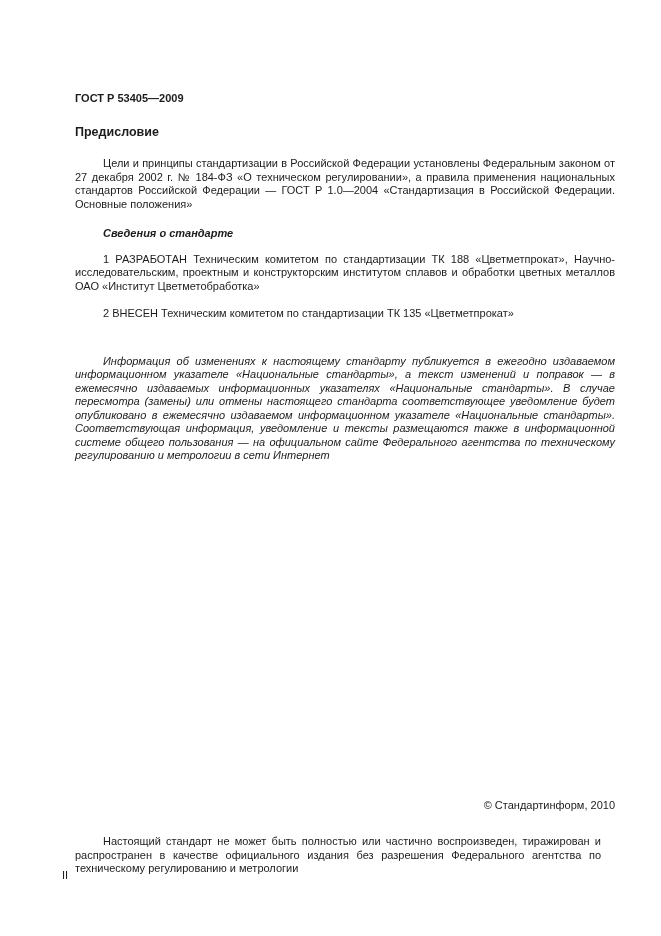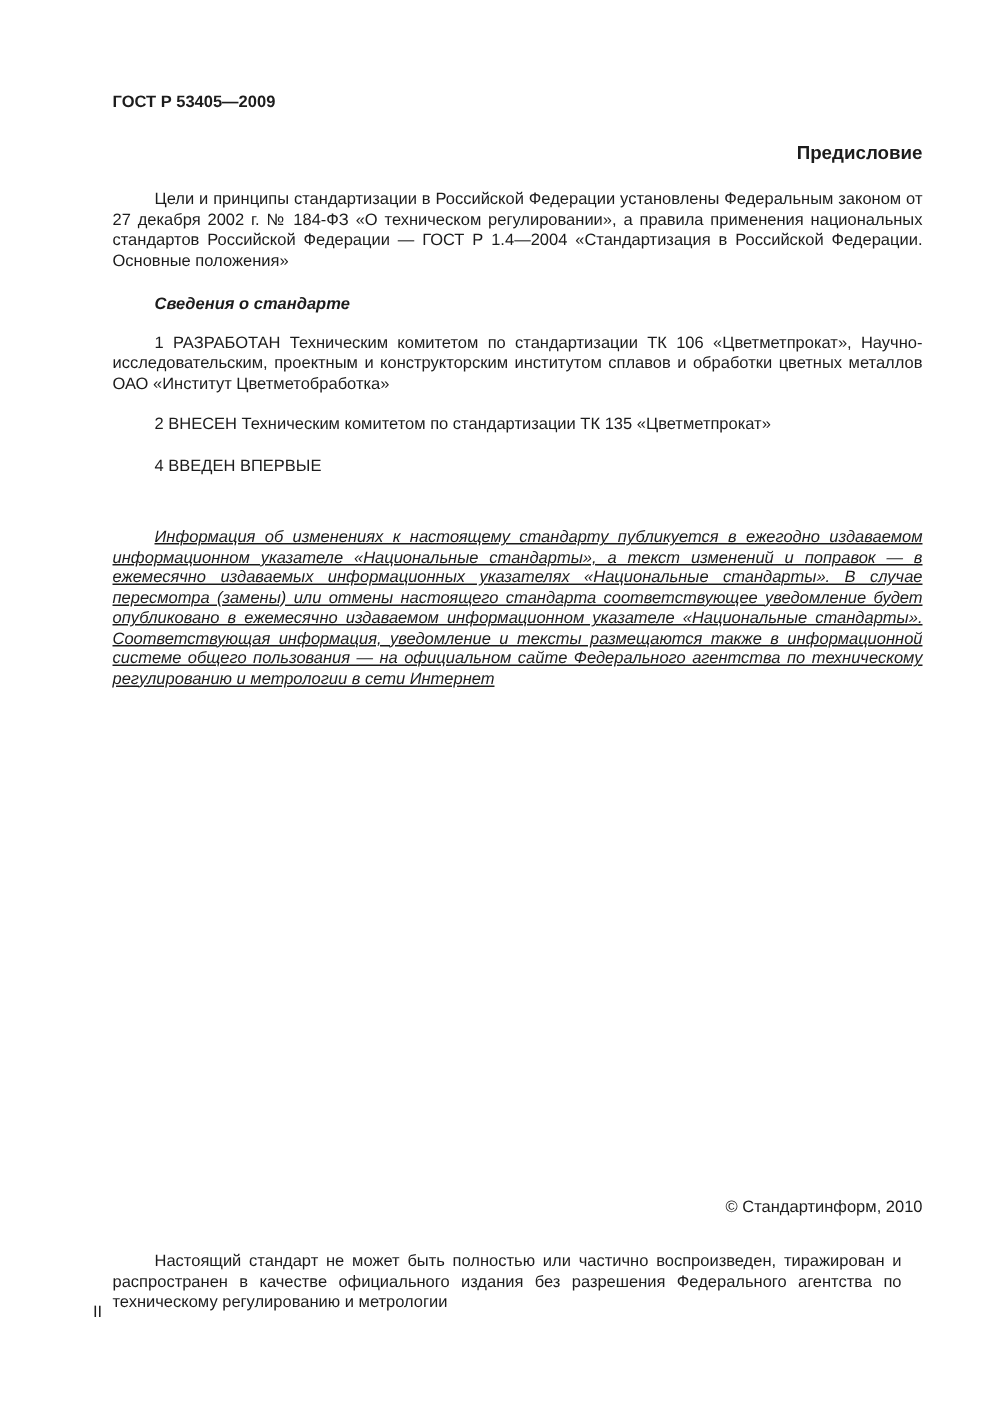--- a/index.html
+++ b/index.html
@@ -6,34 +6,34 @@
     margin: 0;
     padding: 0;
     background: #ffffff;
   }
   .page {
     position: relative;
     width: 661px;
     height: 936px;
     background: #ffffff;
     box-sizing: border-box;
-    padding: 62px 46px 0 75px;
+    padding: 92px 46px 0 75px;
     font-family: "Liberation Sans", sans-serif;
     font-size: 11px;
     line-height: 13.5px;
     color: #1c1c1c;
     overflow: hidden;
   }
   .doc-header {
     font-weight: bold;
     font-size: 11px;
     margin: 0 0 20px 0;
   }
   .doc-title {
-    text-align: right;
+    text-align: left;
     font-weight: bold;
     font-size: 12.5px;
     margin: 0 0 18px 0;
   }
   .para {
     text-align: justify;
     text-indent: 28px;
     margin: 0 0 11px 0;
   }
   .section-heading {
@@ -45,21 +45,20 @@
   .item {
     text-align: justify;
     text-indent: 28px;
     margin: 0 0 14px 0;
   }
   .italic-note {
     font-style: italic;
     text-align: justify;
     text-indent: 28px;
     margin: 34px 0 0 0;
-    text-decoration: underline;
   }
   .copyright {
     position: absolute;
     top: 799px;
     right: 46px;
     text-align: left;
   }
   .footer-note {
     position: absolute;
     top: 824px;
@@ -76,30 +75,29 @@
 </style>
 </head>
 <body>
 
 <div class="page">
 
   <div class="doc-header">ГОСТ Р 53405—2009</div>
 
   <div class="doc-title">Предисловие</div>
 
-  <p class="para">Цели и принципы стандартизации в Российской Федерации установлены Федеральным законом от 27 декабря 2002 г. № 184-ФЗ «О техническом регулировании», а правила применения национальных стандартов Российской Федерации — ГОСТ Р 1.4—2004 «Стандартизация в Российской Федерации. Основные положения»</p>
+  <p class="para">Цели и принципы стандартизации в Российской Федерации установлены Федеральным законом от 27 декабря 2002 г. № 184-ФЗ «О техническом регулировании», а правила применения национальных стандартов Российской Федерации — ГОСТ Р 1.0—2004 «Стандартизация в Российской Федерации. Основные положения»</p>
 
   <div class="section-heading">Сведения о стандарте</div>
 
-  <p class="item">1  РАЗРАБОТАН Техническим комитетом по стандартизации ТК 106 «Цветметпрокат», Научно-исследовательским, проектным и конструкторским институтом сплавов и обработки цветных металлов ОАО «Институт Цветметобработка»</p>
+  <p class="item">1  РАЗРАБОТАН Техническим комитетом по стандартизации ТК 188 «Цветметпрокат», Научно-исследовательским, проектным и конструкторским институтом сплавов и обработки цветных металлов ОАО «Институт Цветметобработка»</p>
 
   <p class="item">2  ВНЕСЕН Техническим комитетом по стандартизации ТК 135 «Цветметпрокат»</p>
 
 
-  <p class="item">4  ВВЕДЕН ВПЕРВЫЕ</p>
 
   <p class="italic-note">Информация об изменениях к настоящему стандарту публикуется в ежегодно издаваемом информационном указателе «Национальные стандарты», а текст изменений и поправок — в ежемесячно издаваемых информационных указателях «Национальные стандарты». В случае пересмотра (замены) или отмены настоящего стандарта соответствующее уведомление будет опубликовано в ежемесячно издаваемом информационном указателе «Национальные стандарты». Соответствующая информация, уведомление и тексты размещаются также в информационной системе общего пользования — на официальном сайте Федерального агентства по техническому регулированию и метрологии в сети Интернет</p>
 
   <div class="copyright">©  Стандартинформ, 2010</div>
 
   <p class="footer-note">Настоящий стандарт не может быть полностью или частично воспроизведен, тиражирован и распространен в качестве официального издания без разрешения Федерального агентства по техническому регулированию и метрологии</p>
 
   <div class="page-number">II</div>
 
 </div>

